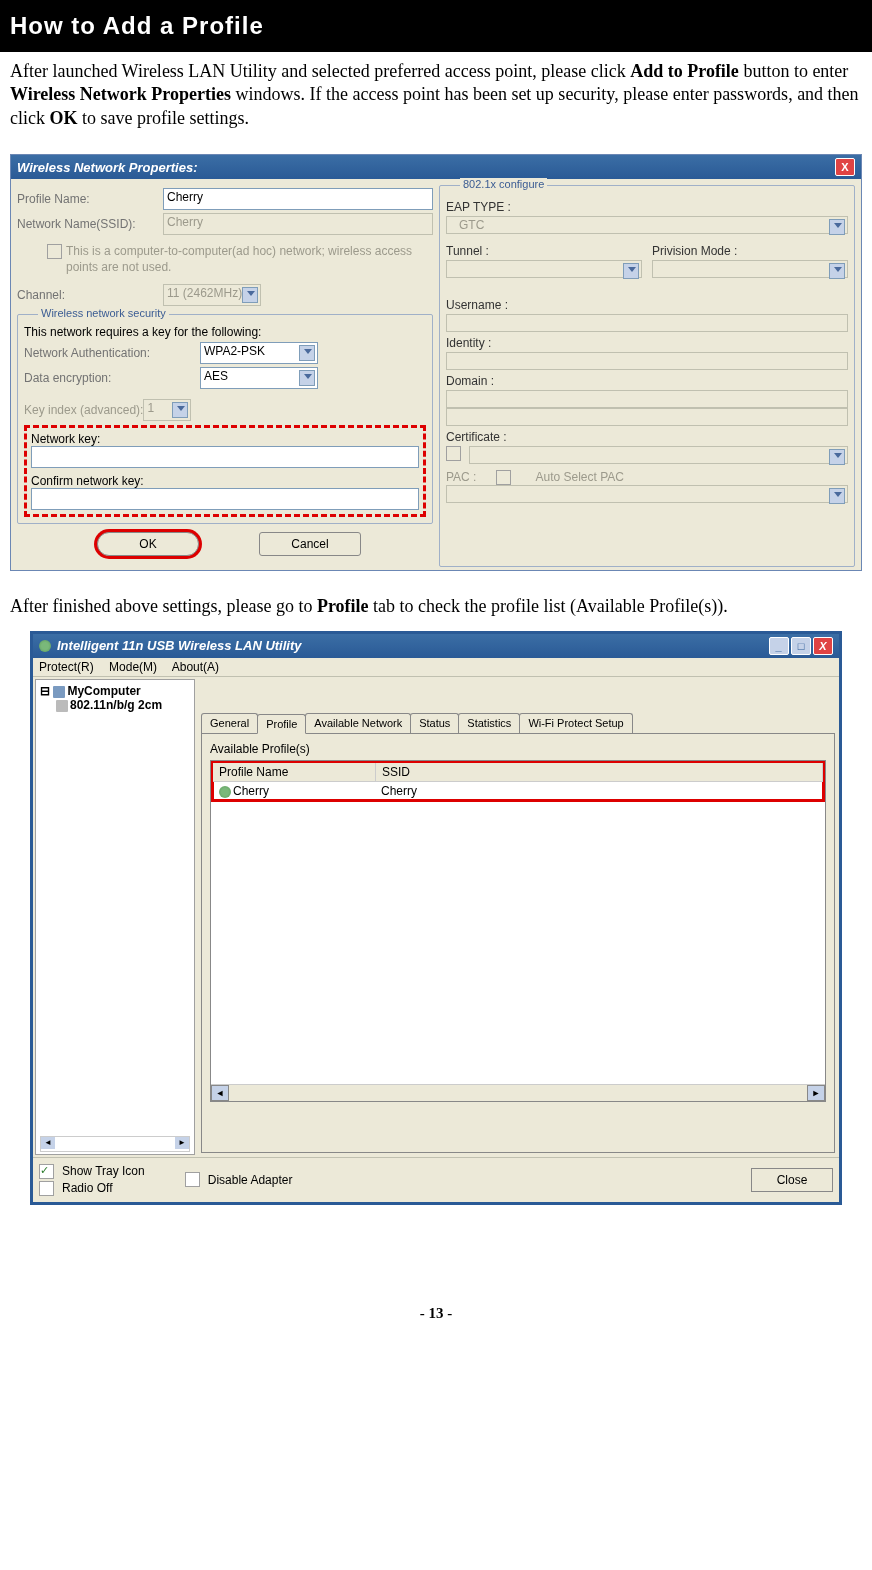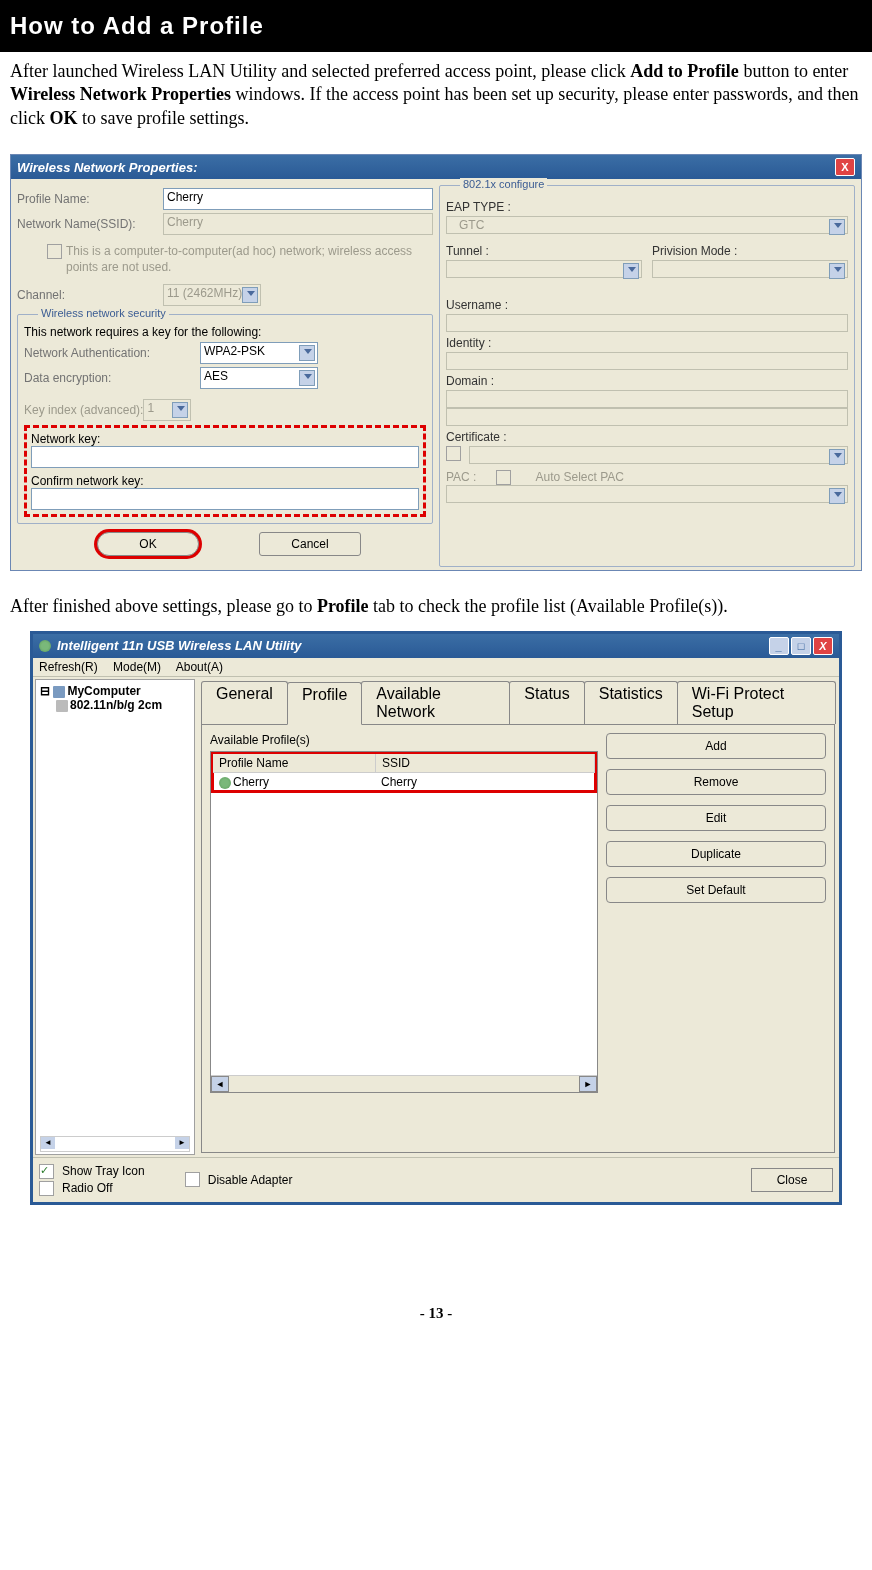--- a/index.html
+++ b/index.html
@@ -163,21 +163,21 @@
   .wbtn { width:18px; height:16px; background:#c5d2e8; border:1px solid #fff; border-radius:2px; display:flex; align-items:center; justify-content:center; font-size:11px; color:#2a5a96;}
   .wbtn-close { background:#e04343; color:#fff; }
   .menubar { background:#ece9d8; padding:2px 6px; font-size:12px; border-bottom:1px solid #c0c0b0;}
   .menubar span { margin-right:12px; }
   .dlg2-content { display:flex; height:480px; }
   .tree { width:150px; border:1px solid #a0a0a0; background:#fff; margin:2px; padding:4px; font-size:12px; overflow:hidden;}
   .tree-item { white-space:nowrap;font-weight:bold; }
   .tree-indent { padding-left:16px; }
   .mainarea { flex:1; padding:4px; display:flex; flex-direction:column;}
   .tabs { display:flex; border-bottom:1px solid #888; }
-  .tab { padding:3px 14px; border:1px solid #888; border-bottom:none; background:#ece9d8; margin-right:-1px; font-size:16px; border-radius:3px 3px 0 0;}
+  .tab { padding:3px 8px; border:1px solid #888; border-bottom:none; background:#ece9d8; margin-right:-1px; font-size:11px; border-radius:3px 3px 0 0;margin-top:32px;}
   .tab-active { background:#ece9d8; border-bottom:1px solid #ece9d8; position:relative; top:1px; }
   .tabbody { flex:1; border:1px solid #888; border-top:none; padding:8px; display:flex; gap:8px;}
   .profilelist { flex:1; }
   .plist-label { margin-bottom:4px; }
   .plist-box { border:1px solid #888; background:#fff; height:340px; position:relative;}
   .plist-hdr { display:flex; border-bottom:1px solid #ccc; background:#ece9d8; font-size:12px;}
   .plist-hdr div { padding:2px 6px; border-right:1px solid #ccc; }
   .plist-row { display:flex; font-size:12px; padding:1px 0;}
   .plist-row div { padding:1px 6px; }
   .redhl { box-shadow: 0 0 0 3px #d00 inset; padding:2px; }
@@ -312,21 +312,21 @@
       <span class="icon-sm icon-globe"></span>
       <span>Intelligent 11n USB Wireless LAN Utility</span>
     </span>
     <div class="wbtns">
       <div class="wbtn">_</div>
       <div class="wbtn">□</div>
       <div class="wbtn wbtn-close">X</div>
     </div>
   </div>
   <div class="menubar">
-    <span>Refresh(R)</span>
+    <span>Protect(R)</span>
     <span>Mode(M)</span>
     <span>About(A)</span>
   </div>
   <div class="dlg2-content">
     <div class="tree">
       <div class="tree-item">⊟ <span class="icon-sm icon-comp"></span><span>MyComputer</span></div>
       <div class="tree-item tree-indent"><span class="icon-sm icon-ant"></span><span>802.11n/b/g 2cm</span></div>
       <div style="height:420px"></div>
       <div class="tree-hscroll">
         <div class="sbtn">◄</div>
@@ -355,27 +355,20 @@
                 <div style="width:150px"><span class="icon-sm icon-globe"></span><span>Cherry</span></div>
                 <div style="flex:1">Cherry</div>
               </div>
             </div>
             <div class="hscroll">
               <div class="sbtn">◄</div>
               <div class="sbtn">►</div>
             </div>
           </div>
         </div>
-        <div class="btns2">
-          <div class="btn2">Add</div>
-          <div class="btn2">Remove</div>
-          <div class="btn2">Edit</div>
-          <div class="btn2">Duplicate</div>
-          <div class="btn2">Set Default</div>
-        </div>
       </div>
     </div>
   </div>
   <div class="bottombar">
     <div>
       <div style="display:flex;align-items:center;gap:4px;margin-bottom:2px">
         <span class="cb cb-checked"></span>
         <span>Show Tray Icon</span>
       </div>
       <div style="display:flex;align-items:center;gap:4px">

